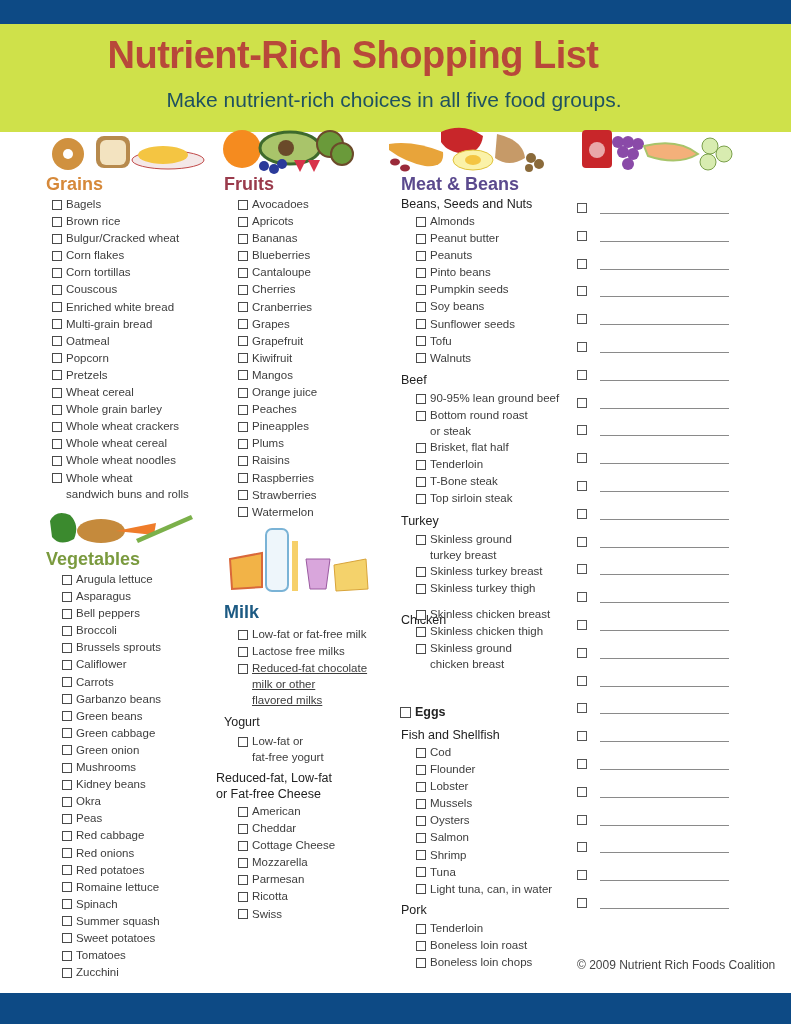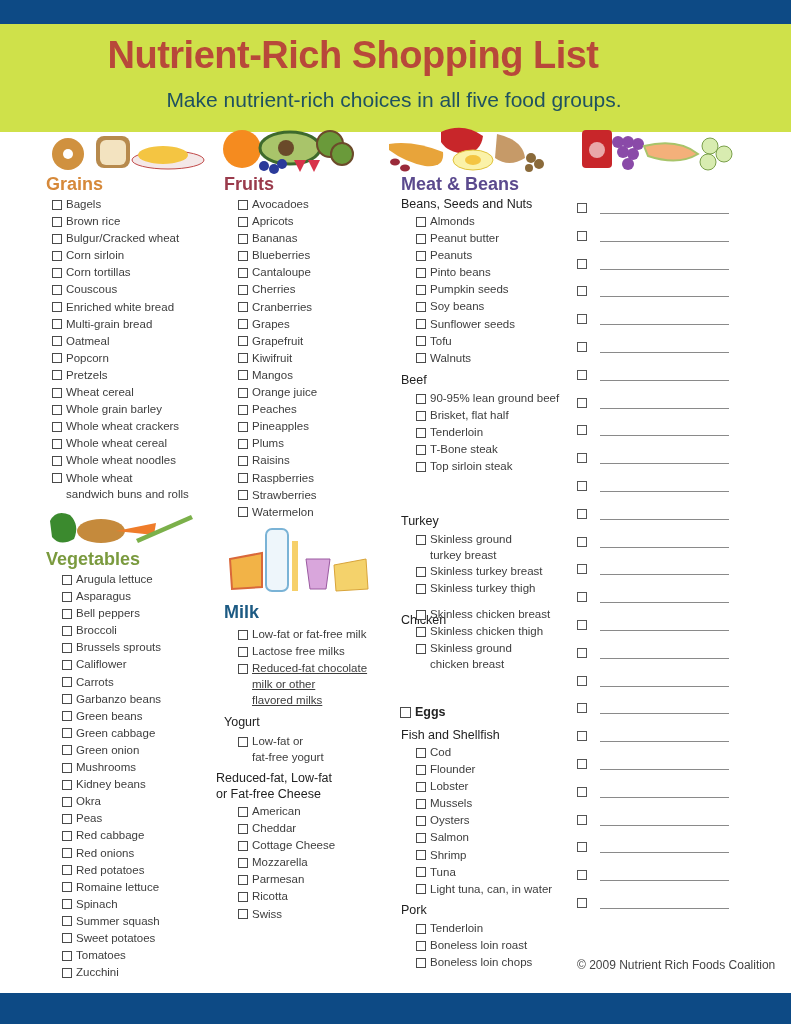--- a/index.html
+++ b/index.html
@@ -65,21 +65,21 @@
     <li>
       <span class="cb"></span>
       <span class="lbl">Brown rice</span>
     </li>
     <li>
       <span class="cb"></span>
       <span class="lbl">Bulgur/Cracked wheat</span>
     </li>
     <li>
       <span class="cb"></span>
-      <span class="lbl">Corn sirloin</span>
+      <span class="lbl">Corn flakes</span>
     </li>
     <li>
       <span class="cb"></span>
       <span class="lbl">Corn tortillas</span>
     </li>
     <li>
       <span class="cb"></span>
       <span class="lbl">Couscous</span>
     </li>
     <li>
@@ -484,20 +484,25 @@
       <span class="cb"></span>
       <span class="lbl">Walnuts</span>
     </li>
   </ul>
 
 <h3 class="subhead" style="left:401px;top:373px">Beef</h3>
 <ul class="list" style="left:416px;top:390px" id="beef-list">
     <li>
       <span class="cb"></span>
       <span class="lbl">90-95% lean ground beef</span>
+    </li>
+    <li class="two">
+      <span class="cb"></span>
+      <span class="lbl">Bottom round roast
+or steak</span>
     </li>
     <li>
       <span class="cb"></span>
       <span class="lbl">Brisket, flat half</span>
     </li>
     <li>
       <span class="cb"></span>
       <span class="lbl">Tenderloin</span>
     </li>
     <li>

